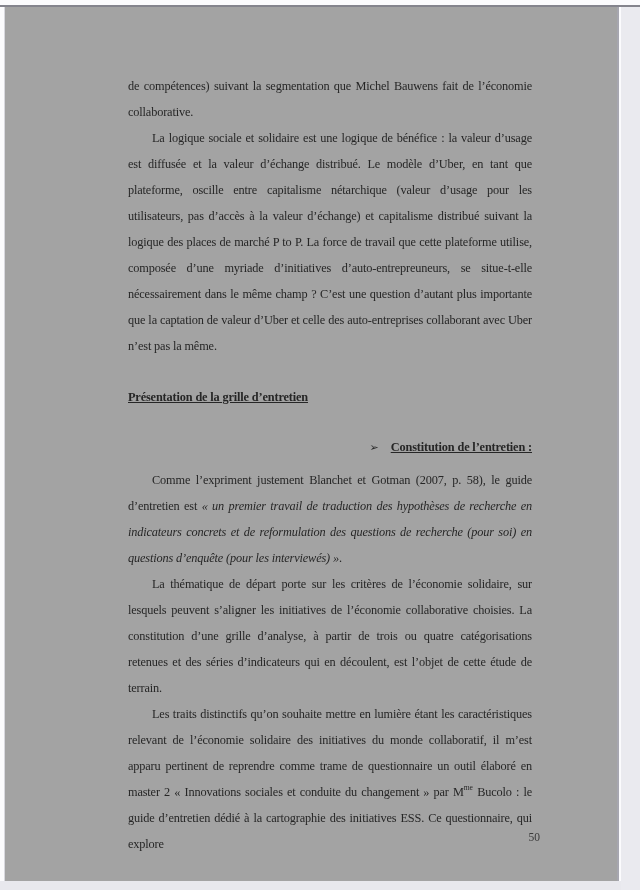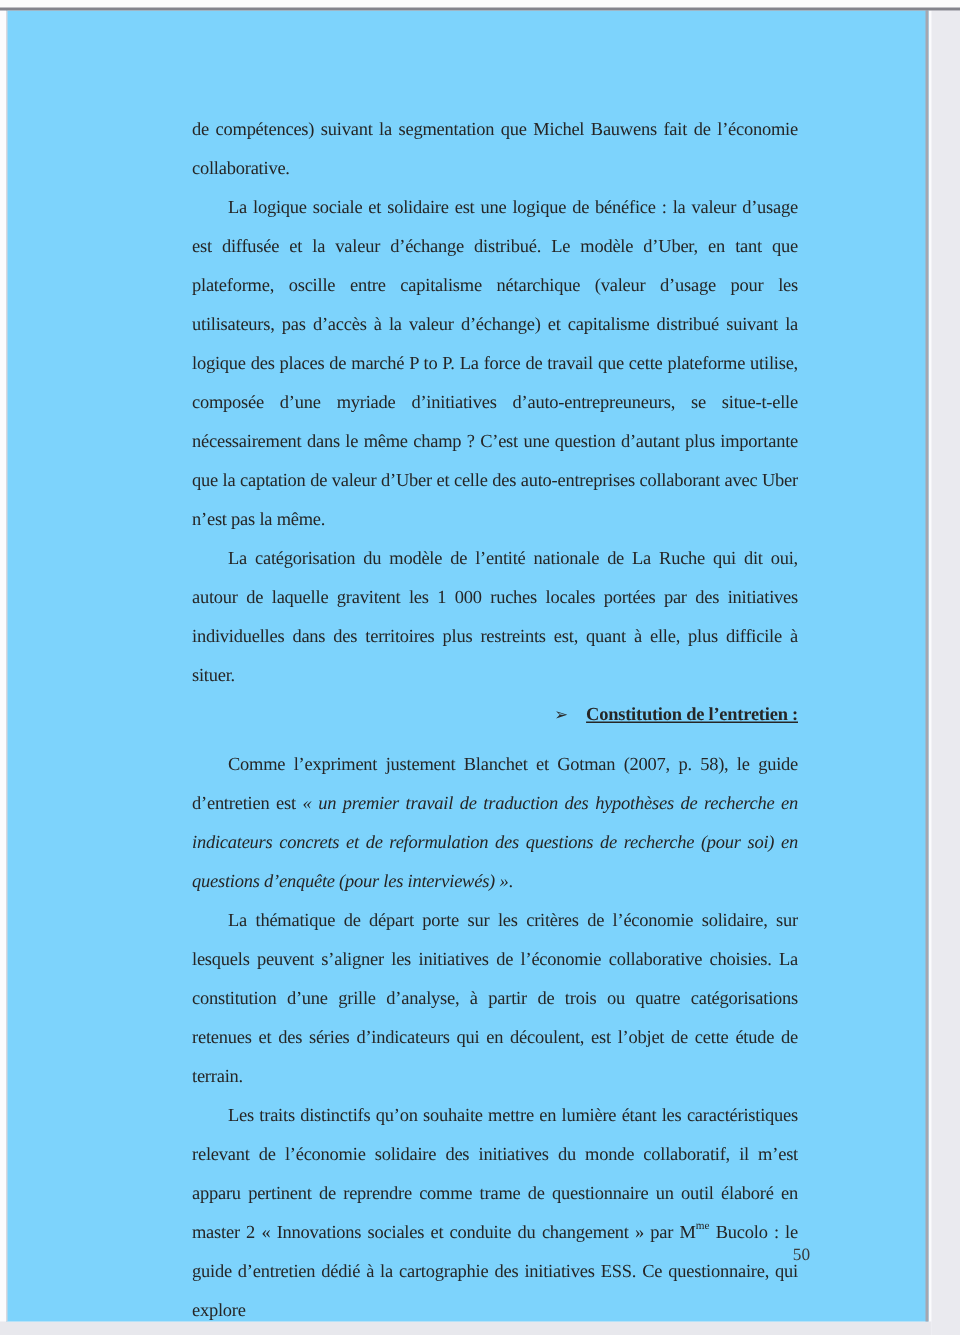--- a/index.html
+++ b/index.html
@@ -31,21 +31,21 @@
     position: absolute;
     top: 881px; left: 0;
     width: 621px; height: 9px;
     background: #e8e8ed;
   }
   .page {
     position: absolute;
     left: 4px; top: 7px;
     width: 615px; height: 874px;
     box-sizing: border-box;
-    background: #7dd3fc;
+    background: #a3a3a3;
     border-right: 2px solid #a6a6af;
     border-left: 1px solid #d8d8de;
   }
   .text-block {
     position: absolute;
     left: 123px; top: 66px;
     width: 404px;
     font-size: 12.3px;
     letter-spacing: -0.15px;
     line-height: 26px;
@@ -113,22 +113,24 @@
 <div class="gray-right"></div>
 <div class="gray-bottom"></div>
 
 <div class="page">
   <div class="text-block">
 
     <p class="par first">de compétences) suivant la segmentation que Michel Bauwens fait de l’économie collaborative.</p>
 
     <p class="par">La logique sociale et solidaire est une logique de bénéfice : la valeur d’usage est diffusée et la valeur d’échange distribué. Le modèle d’Uber, en tant que plateforme, oscille entre capitalisme nétarchique (valeur d’usage pour les utilisateurs, pas d’accès à la valeur d’échange) et capitalisme distribué suivant la logique des places de marché P to P. La force de travail que cette plateforme utilise, composée d’une myriade d’initiatives d’auto-entrepreuneurs, se situe-t-elle nécessairement dans le même champ ? C’est une question d’autant plus importante que la captation de valeur d’Uber et celle des auto-entreprises collaborant avec Uber n’est pas la même.</p>
 
-    <p class="par">La catégorisation du modèle de l’entité nationale de La Ruche qui dit oui, autour de laquelle gravitent les 1 000 ruches locales portées par des initiatives individuelles dans des territoires plus restreints est, quant à elle, plus difficile à situer.</p>
 
+    <h2 class="section-heading">
+      <span class="ul">Présentation de la grille d’entretien</span>
+    </h2>
 
     <div class="bullet-line">
       <span class="bullet-marker">➢</span>
       <span class="bullet-text">Constitution de l’entretien :</span>
     </div>
 
     <p class="par">
       <span>Comme l’expriment justement Blanchet et Gotman (2007, p. 58), le guide d’entretien est </span><em>« un premier travail de traduction des hypothèses de recherche en indicateurs concrets et de reformulation des questions de recherche (pour soi) en questions d’enquête (pour les interviewés) »</em><span>.</span>
     </p>
 

